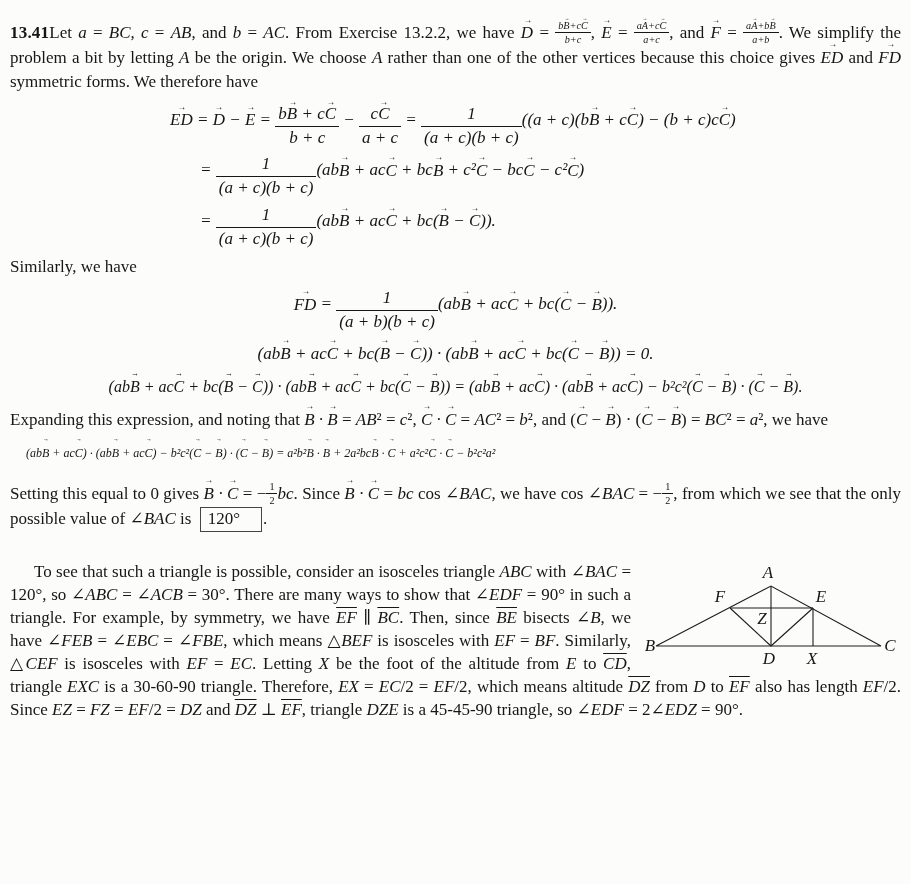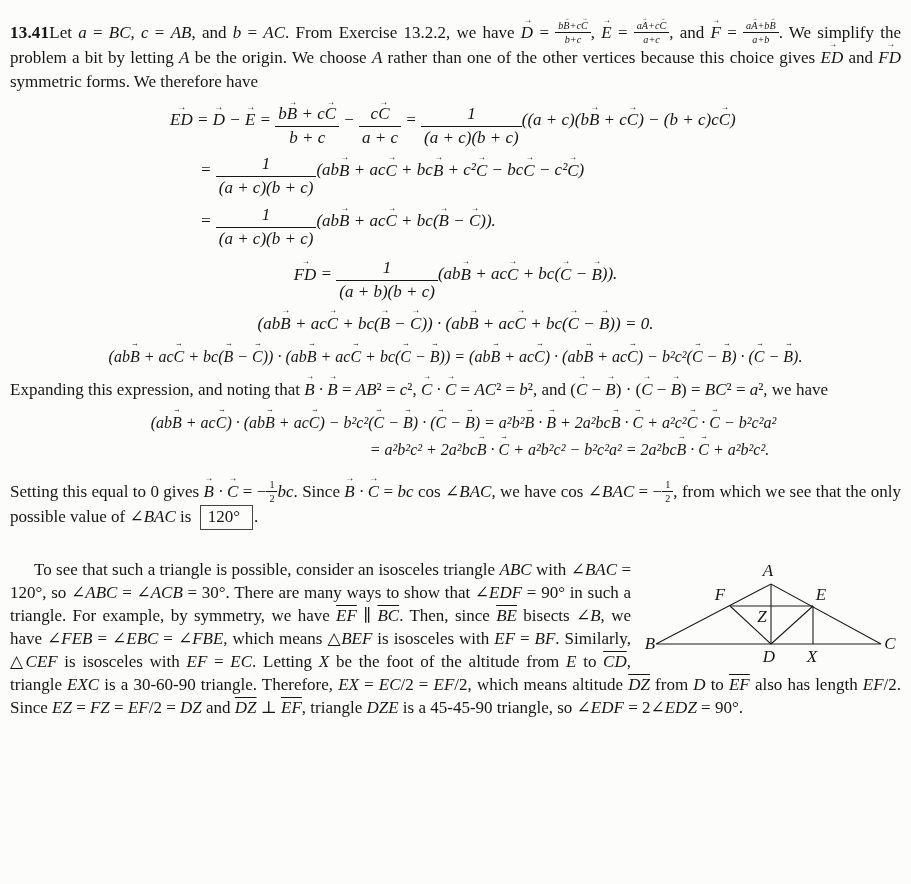--- a/index.html
+++ b/index.html
@@ -10,41 +10,41 @@
     font-size:17px;line-height:24px;
   }
   .page{padding:9px 10px 0 10px;}
   .para{margin:0;text-align:justify;}
   .pnum{letter-spacing:0.2px;}
   
   .eqblock{font-style:italic;margin:10px 0 4px 0;}
   .eqrow{white-space:nowrap;margin-bottom:6px;}
   .r1{padding-left:160px;}
   .r2{padding-left:190px;}
-  .expand{font-size:16px;margin:9px 0 5px 0;text-align:center;}
+  .expand{font-size:12px;margin:9px 0 5px 0;}
   .e1{padding-left:16px;margin-bottom:3px;}
   .e2{padding-left:228px;}
   .eqcenter{font-style:italic;text-align:center;margin:9px 0;white-space:nowrap;}
   .eqcenter.small{font-size:16px;}
   
   .frac{display:inline-block;vertical-align:-1.02em;text-align:center;line-height:1.22;}
   .frac .num{display:block;padding:0 3px 1px 3px;border-bottom:1px solid currentColor;}
   .frac .den{display:block;padding:1px 3px 0 3px;}
   .para .frac,.lastpara .frac{font-size:0.60em;vertical-align:-0.52em;line-height:1.12;margin-top:11px;}
   
   .vec{position:relative;display:inline-block;}
   .vec::before{
     content:"\2192";position:absolute;left:55%;top:-0.66em;
     transform:translateX(-50%) scaleX(0.85);
     font-size:0.58em;line-height:1;font-style:inherit;
   }
   
   .ol{text-decoration:overline;}
   
-  .boxed{display:inline-block;border:1.4px solid #454545;padding:0 12px 2px 7px;margin:0 1px 0 4px;line-height:21px;}
+  .boxed{display:inline-block;border:1.4px solid #454545;padding:0 21px 2px 7px;margin:0 1px 0 4px;line-height:21px;}
   
   .lastpara{margin-top:28px;text-align:justify;text-indent:24px;line-height:23px;}
   .figwrap{float:right;width:258px;height:113px;margin:-2px 0 2px 12px;text-indent:0;}
   .figwrap svg{display:block;}
   .figwrap text{
     font-family:"Liberation Serif","DejaVu Serif",serif;
     font-style:italic;font-size:17px;fill:#161616;
   }
 </style>
 </head>
@@ -53,34 +53,34 @@
 <div class="page">
 
   <p class="para"><b class="pnum">13.41</b><span>Let <i>a</i> = <i>BC</i>, <i>c</i> = <i>AB</i>, and <i>b</i> = <i>AC</i>. From Exercise 13.2.2, we have <i><span class="vec">D</span></i> = <span class="frac"><span class="num"><i>b<span class="vec">B</span>+c<span class="vec">C</span></i></span><span class="den"><i>b+c</i></span></span>, <i><span class="vec">E</span></i> = <span class="frac"><span class="num"><i>a<span class="vec">A</span>+c<span class="vec">C</span></i></span><span class="den"><i>a+c</i></span></span>, and <i><span class="vec">F</span></i> = <span class="frac"><span class="num"><i>a<span class="vec">A</span>+b<span class="vec">B</span></i></span><span class="den"><i>a+b</i></span></span>. We simplify the problem a bit by letting <i>A</i> be the origin. We choose <i>A</i> rather than one of the other vertices because this choice gives <i><span class="vec">ED</span></i> and <i><span class="vec">FD</span></i> symmetric forms. We therefore have</span></p>
 
   <div class="eqblock">
     <div class="eqrow r1"><span class="vec">ED</span> = <span class="vec">D</span> − <span class="vec">E</span> = <span class="frac"><span class="num">b<span class="vec">B</span> + c<span class="vec">C</span></span><span class="den">b + c</span></span> − <span class="frac"><span class="num">c<span class="vec">C</span></span><span class="den">a + c</span></span> = <span class="frac"><span class="num">1</span><span class="den">(a + c)(b + c)</span></span>((a + c)(b<span class="vec">B</span> + c<span class="vec">C</span>) − (b + c)c<span class="vec">C</span>)</div>
     <div class="eqrow r2">= <span class="frac"><span class="num">1</span><span class="den">(a + c)(b + c)</span></span>(ab<span class="vec">B</span> + ac<span class="vec">C</span> + bc<span class="vec">B</span> + c²<span class="vec">C</span> − bc<span class="vec">C</span> − c²<span class="vec">C</span>)</div>
     <div class="eqrow r2">= <span class="frac"><span class="num">1</span><span class="den">(a + c)(b + c)</span></span>(ab<span class="vec">B</span> + ac<span class="vec">C</span> + bc(<span class="vec">B</span> − <span class="vec">C</span>)).</div>
   </div>
 
+  <p class="para">Similarly, we have</p>
 
   <div class="eqcenter"><span class="vec">FD</span> = <span class="frac"><span class="num">1</span><span class="den">(a + b)(b + c)</span></span>(ab<span class="vec">B</span> + ac<span class="vec">C</span> + bc(<span class="vec">C</span> − <span class="vec">B</span>)).</div>
 
 
   <div class="eqcenter">(ab<span class="vec">B</span> + ac<span class="vec">C</span> + bc(<span class="vec">B</span> − <span class="vec">C</span>)) · (ab<span class="vec">B</span> + ac<span class="vec">C</span> + bc(<span class="vec">C</span> − <span class="vec">B</span>)) = 0.</div>
 
 
   <div class="eqcenter small">(ab<span class="vec">B</span> + ac<span class="vec">C</span> + bc(<span class="vec">B</span> − <span class="vec">C</span>)) · (ab<span class="vec">B</span> + ac<span class="vec">C</span> + bc(<span class="vec">C</span> − <span class="vec">B</span>)) = (ab<span class="vec">B</span> + ac<span class="vec">C</span>) · (ab<span class="vec">B</span> + ac<span class="vec">C</span>) − b²c²(<span class="vec">C</span> − <span class="vec">B</span>) · (<span class="vec">C</span> − <span class="vec">B</span>).</div>
 
   <p class="para">Expanding this expression, and noting that <i><span class="vec">B</span> · <span class="vec">B</span></i> = <i>AB</i>² = <i>c</i>², <i><span class="vec">C</span> · <span class="vec">C</span></i> = <i>AC</i>² = <i>b</i>², and (<i><span class="vec">C</span></i> − <i><span class="vec">B</span></i>) · (<i><span class="vec">C</span></i> − <i><span class="vec">B</span></i>) = <i>BC</i>² = <i>a</i>², we have</p>
 
   <div class="eqblock expand">
     <div class="eqrow e1">(ab<span class="vec">B</span> + ac<span class="vec">C</span>) · (ab<span class="vec">B</span> + ac<span class="vec">C</span>) − b²c²(<span class="vec">C</span> − <span class="vec">B</span>) · (<span class="vec">C</span> − <span class="vec">B</span>) = a²b²<span class="vec">B</span> · <span class="vec">B</span> + 2a²bc<span class="vec">B</span> · <span class="vec">C</span> + a²c²<span class="vec">C</span> · <span class="vec">C</span> − b²c²a²</div>
-    <div class="eqrow e2">= a²b²c² + 2a²bc<span class="vec">B</span> · <span class="vec">C</span> + a²b²c² − b²c²a² = 2a²bc<span class="vec">B</span> · <span class="vec">C</span> + a²b²c².</div>
   </div>
 
   <p class="para">Setting this equal to 0 gives <i><span class="vec">B</span> · <span class="vec">C</span></i> = −<span class="frac"><span class="num">1</span><span class="den">2</span></span><i>bc</i>. Since <i><span class="vec">B</span> · <span class="vec">C</span></i> = <i>bc</i> cos ∠<i>BAC</i>, we have cos ∠<i>BAC</i> = −<span class="frac"><span class="num">1</span><span class="den">2</span></span>, from which we see that the only possible value of ∠<i>BAC</i> is <span class="boxed">120°</span>.</p>
 
   <div class="lastpara">
     <div class="figwrap">
       <svg width="258" height="113" viewBox="0 0 258 113">
         <g stroke="#1c1c1c" stroke-width="1.1" fill="none">
           <path d="M13 88 L128 28 L238 88 Z"></path>
           <line x1="87" y1="50" x2="170" y2="50"></line>

